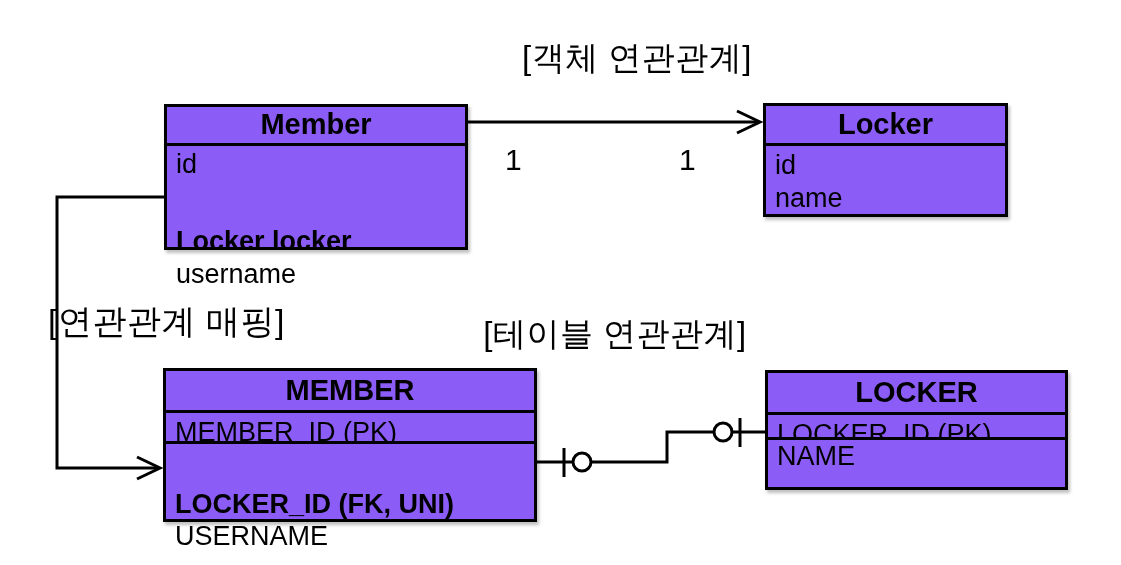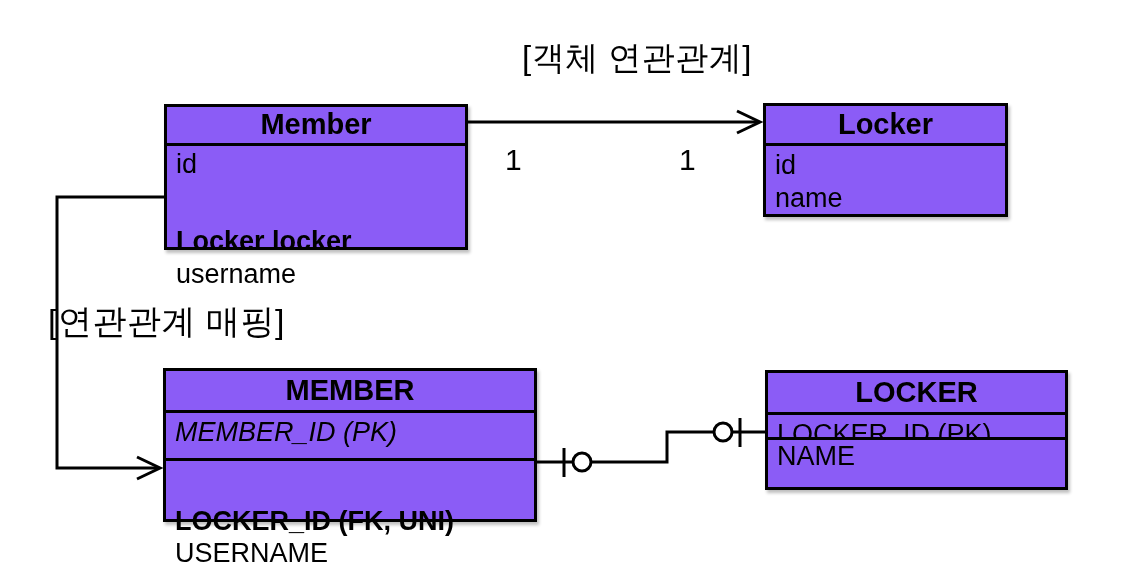--- a/index.html
+++ b/index.html
@@ -78,24 +78,25 @@
     <div class="box-header" style="height:40px; line-height:36px;">Locker</div>
     <div class="box-row" style="height:36px; line-height:39px;">id</div>
     <div class="box-row" style="height:32px; line-height:33px;">name</div>
   </div>
 
   <div class="mult-label" style="left:505px; top:143px;">1</div>
   <div class="mult-label" style="left:679px; top:143px;">1</div>
 
   <div class="ko-title" style="left:48px; top:299px; font-size:34px;">[연관관계 매핑]</div>
 
+  <div class="ko-title" style="left:465px; top:312px; width:300px; text-align:center;">[테이블 연관관계]</div>
 
   <div class="diagram-box" style="left:163px; top:368px; width:374px; height:154px;">
     <div class="box-header" style="height:42px; line-height:38px;">MEMBER</div>
-    <div class="box-row divided" style="height:48px; line-height:38px;font-style:italic;">MEMBER_ID (PK)</div>
+    <div class="box-row divided" style="height:31px; line-height:38px;">MEMBER_ID (PK)</div>
     <div class="box-row bold" style="height:34px; line-height:36px;">LOCKER_ID (FK, UNI)</div>
     <div class="box-row" style="height:32px; line-height:32px;">USERNAME</div>
   </div>
 
   <div class="diagram-box" style="left:765px; top:370px; width:303px; height:120px;">
     <div class="box-header" style="height:42px; line-height:38px;">LOCKER</div>
     <div class="box-row divided" style="height:25px; line-height:38px;">LOCKER_ID (PK)</div>
     <div class="box-row" style="height:32px; line-height:33px;">NAME</div>
   </div>
 

